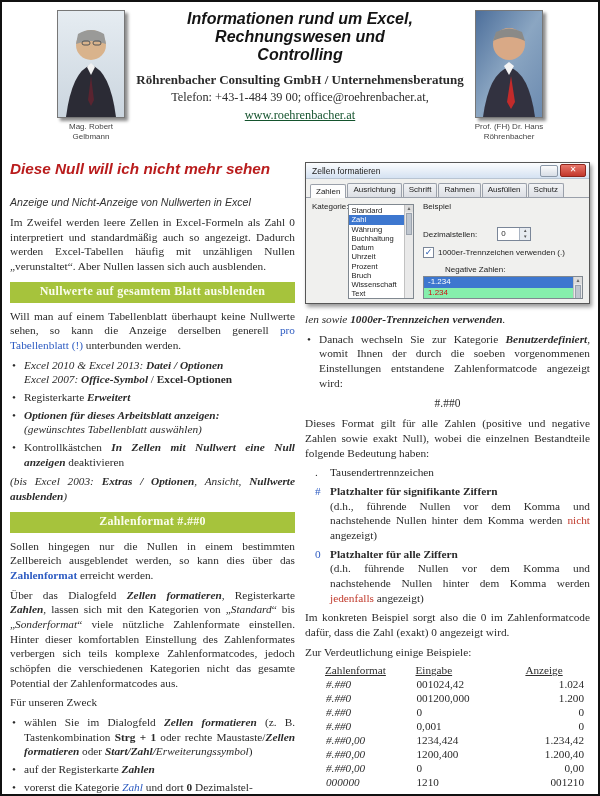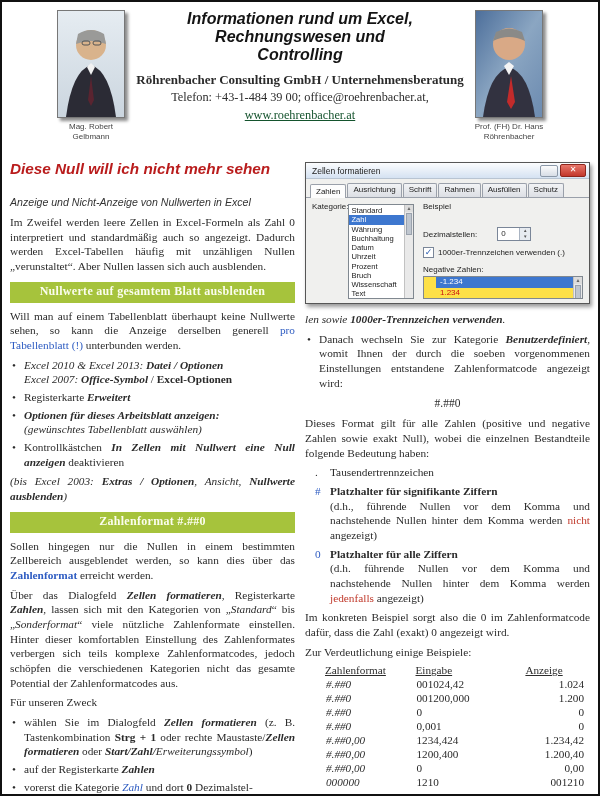--- a/index.html
+++ b/index.html
@@ -86,23 +86,23 @@
   .xl-dec-row { display:flex; align-items:center; gap:20px; margin-top:16px; }
   .xl-spin { width:32px; height:12px; border:1px solid #7a8698; background:#fff;
              display:flex; align-items:stretch; }
   .xl-spin .val { flex:1; font-size:8px; line-height:11px; padding-left:3px; }
   .xl-spin .btns { width:10px; display:flex; flex-direction:column; border-left:1px solid #aab4c2;
                    font-size:4.5px; color:#555; text-align:center; background:#e7ebf0; }
   .xl-spin .btns span { flex:1; line-height:5px; }
   .xl-check-row { display:flex; align-items:center; gap:4px; margin-top:6px; }
   .xl-checkbox { width:9px; height:9px; border:1px solid #7a8698; background:#fff; flex:none;
                  font-size:9px; line-height:8px; color:#2a5db0; text-align:center; }
-  .xl-neg-label { margin-top:7px; }
-  .xl-neg-list { flex:1; border:1px solid #808890; background:#fde047; margin-top:2px;
-                 position:relative; overflow:hidden;padding-left:12px; }
+  .xl-neg-label { margin-top:7px;margin-left:22px; }
+  .xl-neg-list { flex:1; border:1px solid #808890; background:#86efac; margin-top:2px;
+                 position:relative; overflow:hidden; }
   .xl-neg-list .row { font-size:8px; line-height:1.35; padding:0 4px; color:#222; }
   .xl-neg-list .row.sel { background:#3d77cf; color:#fff; }
   .xl-neg-list .row.neg-red { color:#cc1111; }
 </style>
 </head>
 <body>
 
 <div class="page">
 
   <div class="header">

